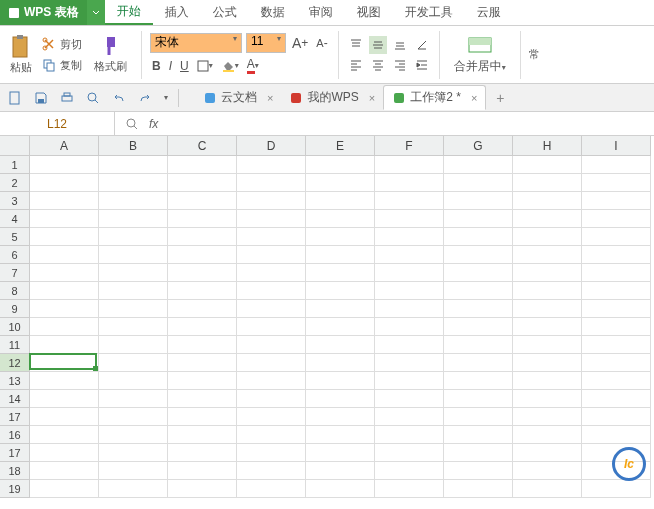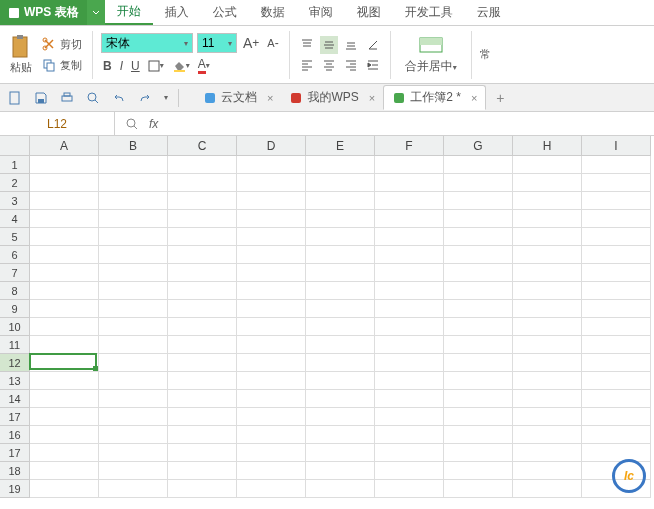--- a/index.html
+++ b/index.html
@@ -13,21 +13,21 @@
 .tab { padding: 0 12px; display: flex; align-items: center; color: #555; cursor: pointer; }
 .tab.active { color: #15803d; border-bottom: 2px solid #409b44; }
 
 .ribbon { background: #fff; height: 58px; display: flex; align-items: center; padding: 4px 6px; gap: 4px; border-bottom: 1px solid #d0d0d0; }
 .rgroup { display: flex; flex-direction: column; gap: 2px; }
 .rrow { display: flex; align-items: center; gap: 4px; }
 .icon-btn { display: flex; align-items: center; justify-content: center; padding: 2px; cursor: pointer; color: #555; }
 .lbl { font-size: 11px; color: #555; }
 .paste-big { display: flex; flex-direction: column; align-items: center; padding: 2px 4px; }
 .sep { width: 1px; height: 48px; background: #ddd; margin: 0 4px; }
-.combo { border: 1px solid #c0c0c0; background: #5eead4; height: 20px; display: flex; align-items: center; padding: 0 4px; font-size: 12px; }
+.combo { border: 1px solid #c0c0c0; background: #fdba74; height: 20px; display: flex; padding: 0 4px; font-size: 12px; }
 .fontname { width: 92px; }
 .fontsize { width: 40px; }
 .chev { margin-left: auto; font-size: 8px; color: #666; }
 .btn-col { display: flex; flex-direction: column; align-items: center; padding: 0 6px; }
 
 .qat { height: 28px; background: #f1f1f1; display: flex; align-items: center; padding: 0 6px; gap: 8px; border-bottom: 1px solid #d0d0d0; }
 .qat .icon-btn { color: #4a7db0; }
 .doc-tabs { display: flex; align-items: center; gap: 0; margin-left: 8px; }
 .doc-tab { display: flex; align-items: center; gap: 4px; padding: 3px 8px; color: #555; cursor: pointer; }
 .doc-tab .x { font-size: 11px; color: #888; margin-left: 6px; }
@@ -43,21 +43,21 @@
 .colhead { background: #eef0f0; border-right: 1px solid #ccc; border-bottom: 1px solid #ccc; display: flex; align-items: center; justify-content: center; color: #444; }
 .rowheads { position: absolute; left: 0; top: 20px; width: 30px; }
 .rowhead { height: 18px; background: #eef0f0; border-right: 1px solid #ccc; border-bottom: 1px solid #ccc; display: flex; align-items: center; justify-content: center; color: #444; font-size: 11px; }
 .rowhead.sel { background: #d4e6cf; }
 .cells { position: absolute; left: 30px; top: 20px; }
 .cellrow { display: flex; height: 18px; }
 .cell { border-right: 1px solid #ddd; border-bottom: 1px solid #ddd; }
 .active-cell { position: absolute; border: 2px solid #409b44; pointer-events: none; }
 .active-cell::after { content: ''; position: absolute; right: -3px; bottom: -3px; width: 5px; height: 5px; background: #409b44; }
 
-.watermark { position: absolute; right: 8px; bottom: 16px; display: flex; align-items: center; gap: 6px; color: #2a5fb0; font-size: 20px; font-weight: 500; }
+.watermark { position: absolute; right: 8px; bottom: 28px; display: flex; align-items: center; gap: 6px; color: #2a5fb0; font-size: 20px; font-weight: 500; }
 .watermark .sub { font-size: 10px; color: #888; display:block; }
 .wm-logo { width: 34px; height: 34px; border: 3px solid #3a77c4; border-radius: 50%; display: flex; align-items: center; justify-content: center; color: #f5a411; font-weight: bold; font-size: 18px; font-style: italic; }
 </style>
 </head>
 <body>
 
 <div class="title-bar">
   <div class="app-badge">
     <svg width="12" height="12" viewBox="0 0 12 12">
         <rect x="1" y="1" width="10" height="10" rx="1"></rect>
@@ -98,20 +98,27 @@
         </svg>
       <span class="lbl">剪切</span>
     </div>
     <div class="rrow icon-btn">
       <svg width="14" height="14" viewBox="0 0 14 14">
           <rect x="2" y="2" width="7" height="8" fill="none" stroke="#4a7db0"></rect>
           <rect x="5" y="5" width="7" height="8" fill="#fff" stroke="#4a7db0"></rect>
         </svg>
       <span class="lbl">复制</span>
     </div>
+  </div>
+  <div class="btn-col">
+    <svg width="20" height="24" viewBox="0 0 20 24">
+        <rect x="6" y="2" width="8" height="10" fill="#7a4fc4"></rect>
+        <path d="M8 12v8" stroke="#7a4fc4" stroke-width="3"></path>
+      </svg>
+    <span class="lbl">格式刷</span>
   </div>
   <div class="sep"></div>
   <div class="rgroup">
     <div class="rrow">
       <div class="combo fontname">
           <span>宋体</span>
           <span class="chev">▾</span>
         </div>
       <div class="combo fontsize">
           <span>11</span>

